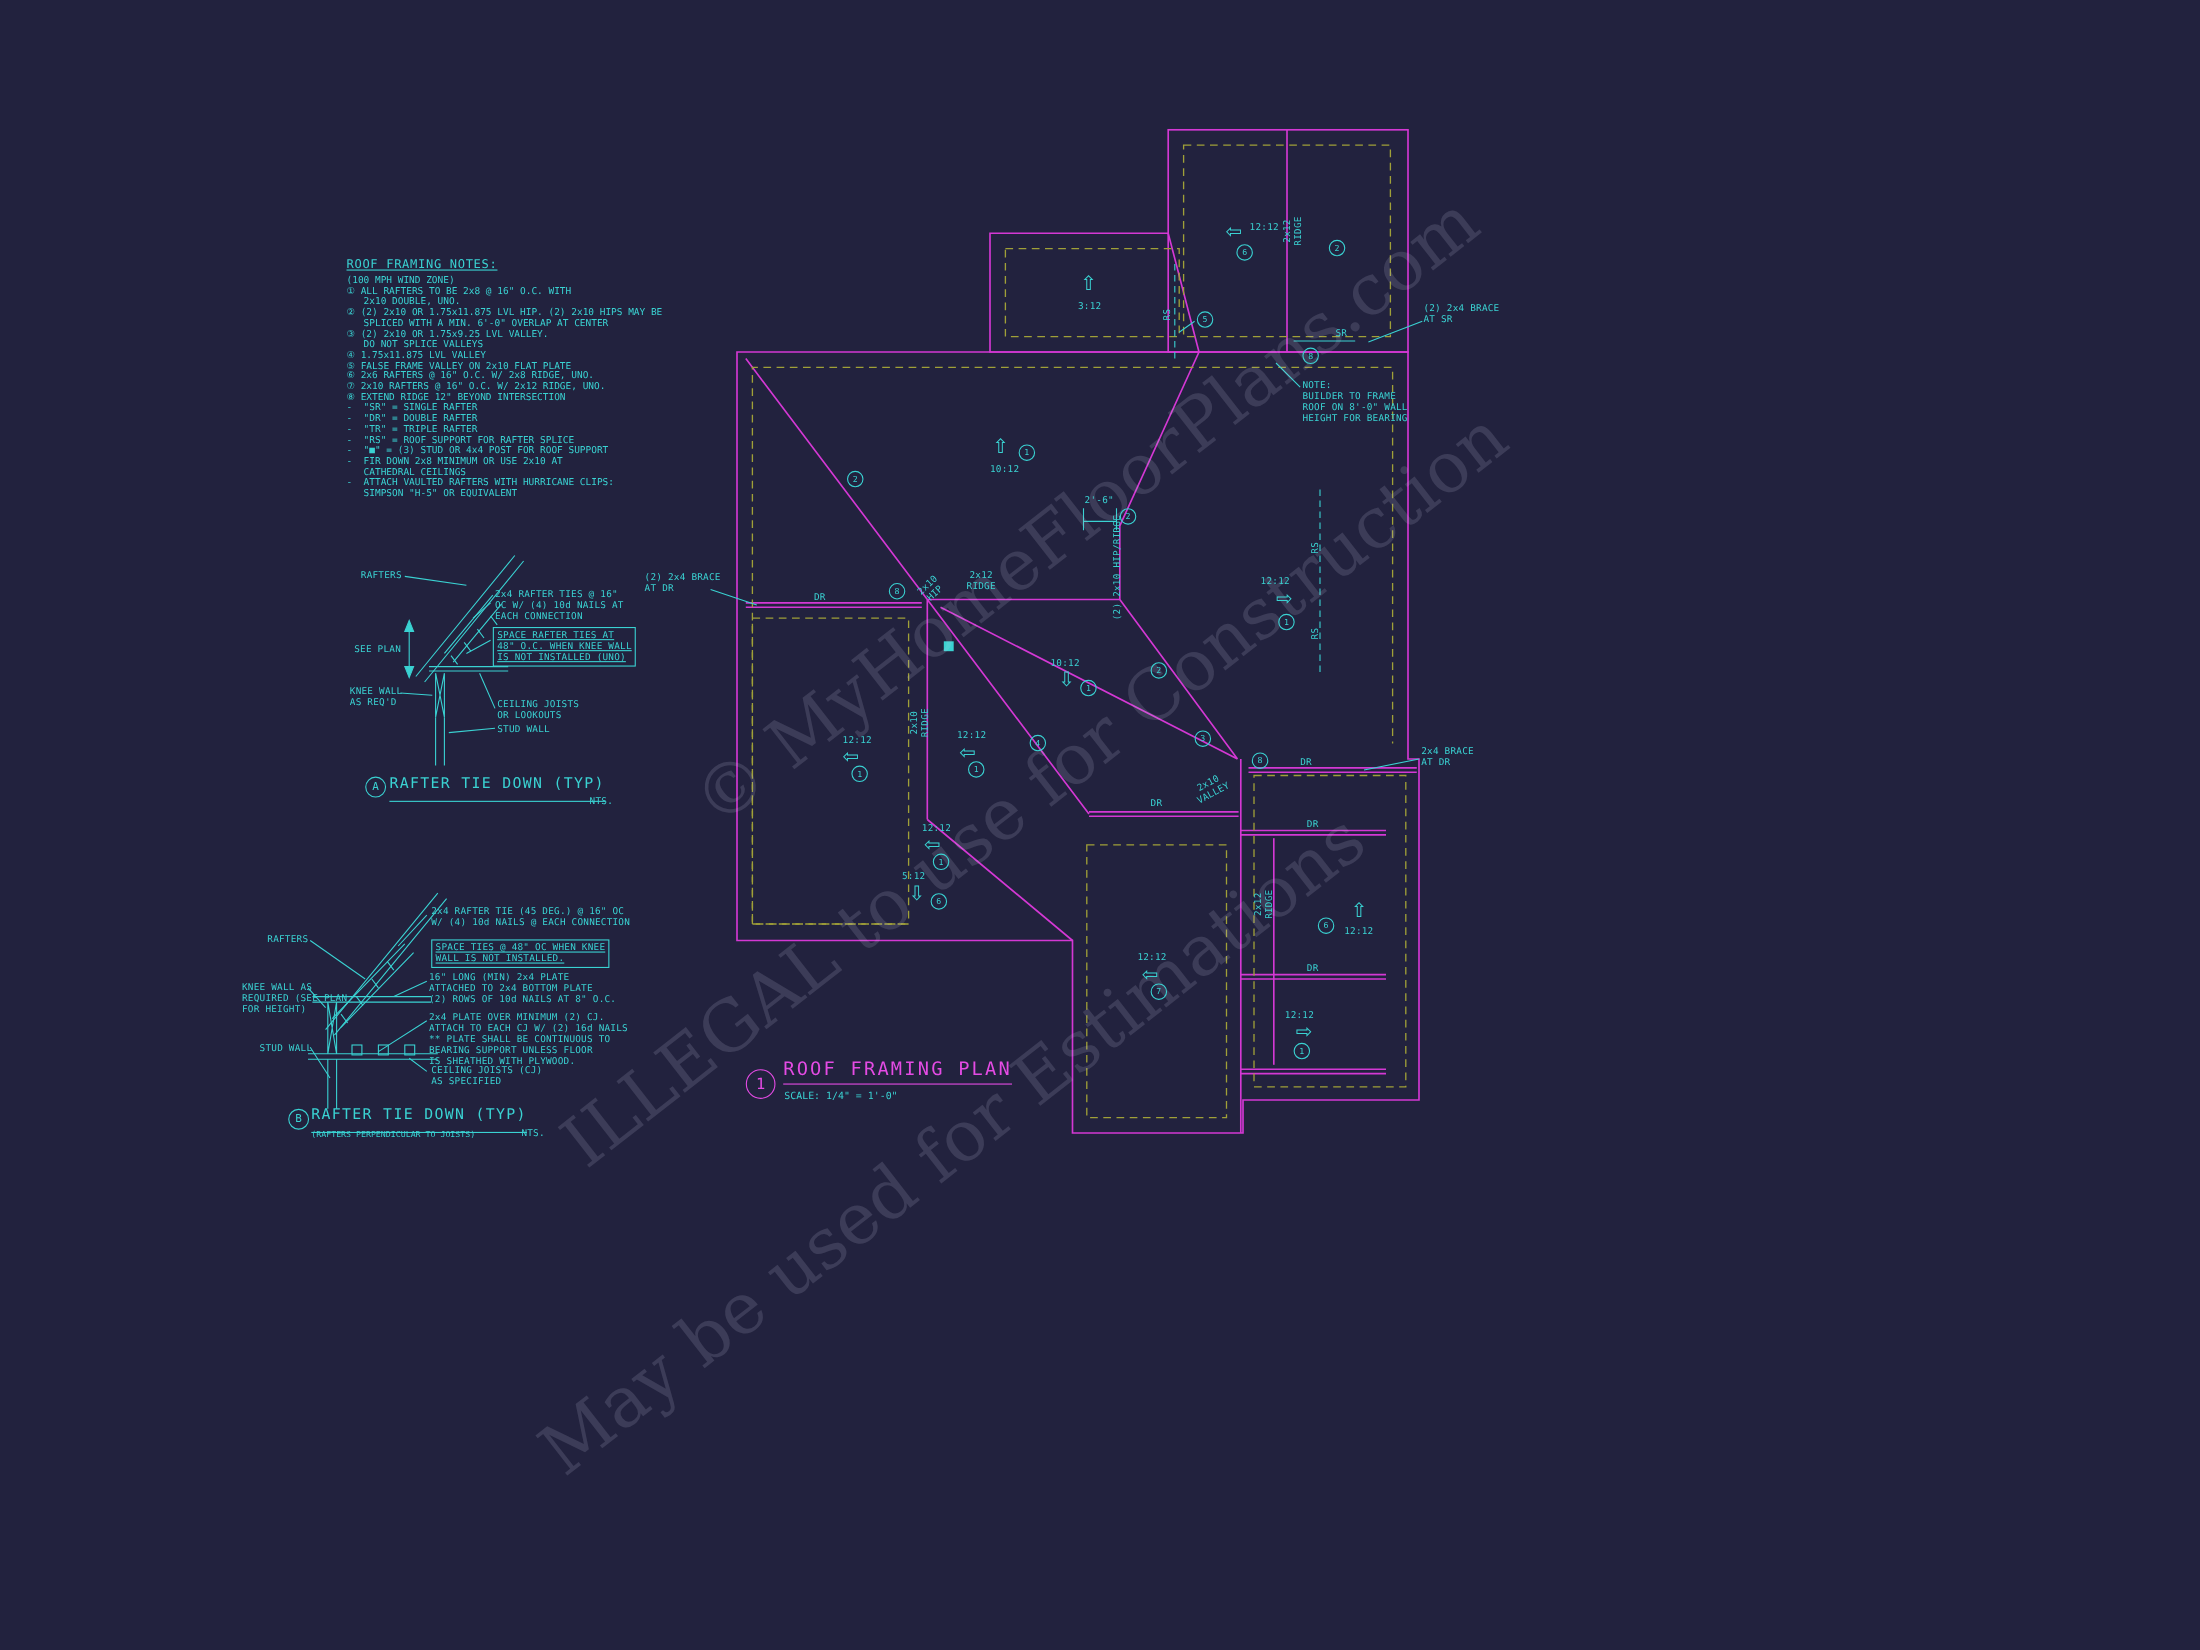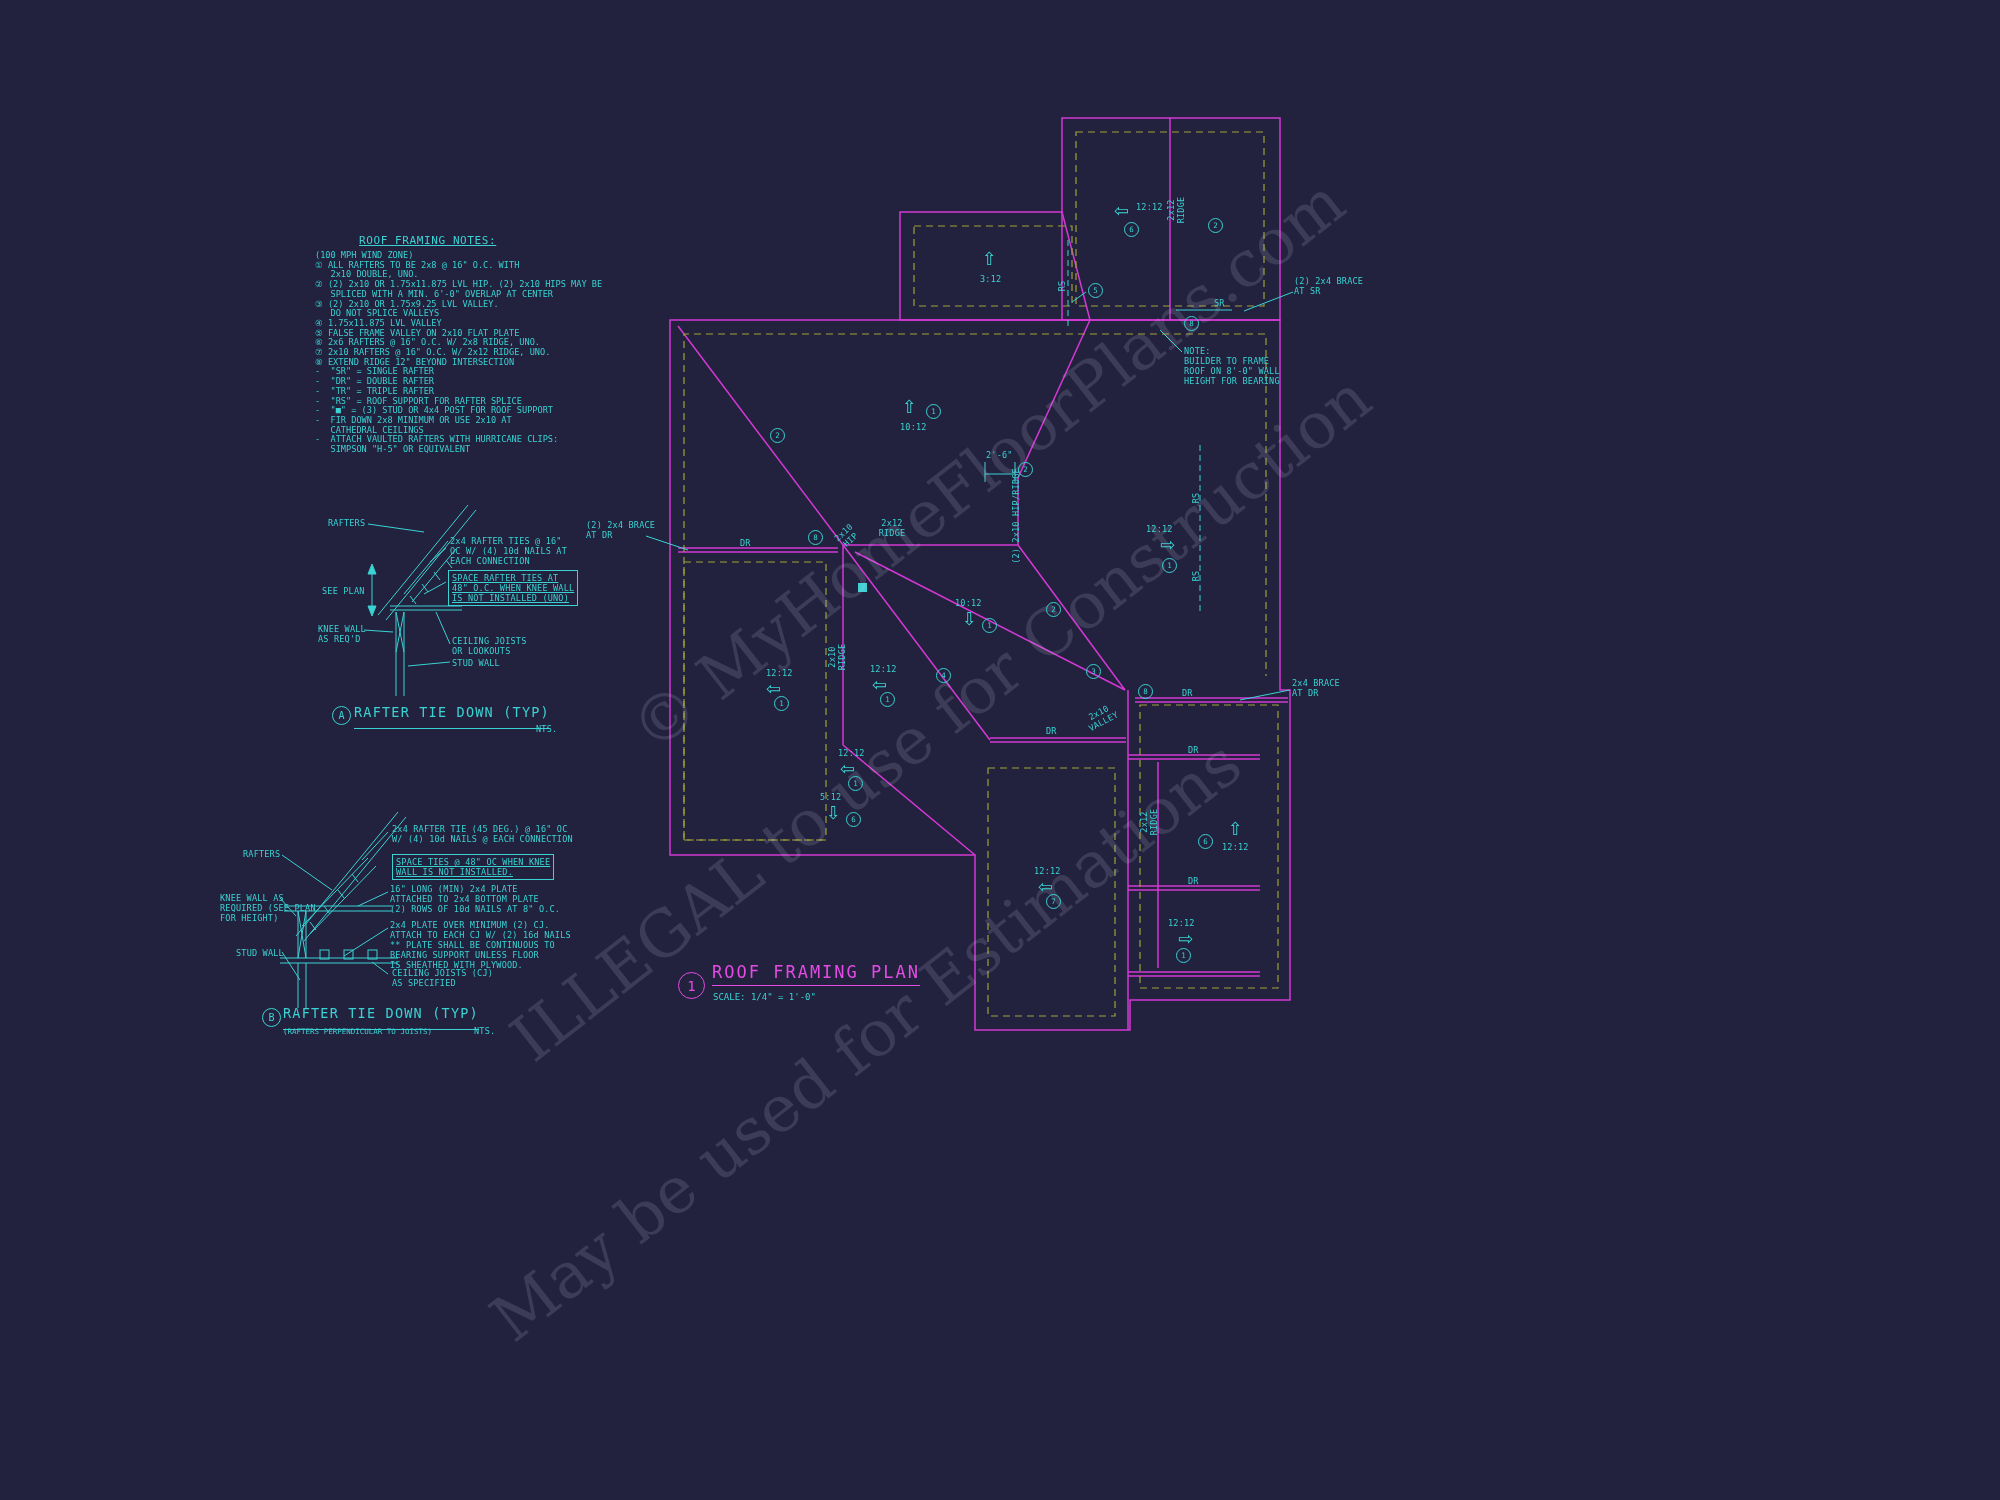--- a/index.html
+++ b/index.html
@@ -8,21 +8,21 @@
   html,body{margin:0;padding:0;background:#1a1a30;}
   .page{position:relative;width:2000px;height:1500px;background:var(--bg);overflow:hidden;
         font-family:"DejaVu Sans Mono",monospace;}
   svg.lw{position:absolute;left:0;top:0;}
   .lbl{position:absolute;color:var(--cy);font:8.5px/1.18 "DejaVu Sans Mono",monospace;
        white-space:pre-line;letter-spacing:.2px;}
   .lbl.c{text-align:center;}
   .boxed{border:1px solid var(--cy);padding:2px 3px;text-decoration:underline;}
   .notes{position:absolute;width:280px;}
   .notes-title{color:var(--cy);font:11px "DejaVu Sans Mono",monospace;letter-spacing:.6px;
-       text-decoration:underline;margin-bottom:4px;margin-left:44px;}
+       text-decoration:underline;margin-bottom:4px;}
   .note-line{color:var(--cy);font:8.6px/1.13 "DejaVu Sans Mono",monospace;white-space:pre;}
   .dtitle{position:absolute;color:var(--cy);font:13.5px "DejaVu Sans Mono",monospace;
        letter-spacing:1.2px;border-bottom:1px solid var(--cy);padding-bottom:8px;}
   .dsub{position:absolute;color:var(--cy);font:7.5px "DejaVu Sans Mono",monospace;}
   .bub{position:absolute;width:17px;height:17px;border:1px solid var(--cy);border-radius:50%;
        color:var(--cy);font:10px "DejaVu Sans Mono",monospace;display:flex;align-items:center;
        justify-content:center;}
   .bub.mg{width:25px;height:25px;border-color:var(--mgb);color:var(--mgb);font-size:14px;}
   .circ{position:absolute;width:13px;height:13px;border:1px solid var(--cy);border-radius:50%;
        color:var(--cy);font:7.5px "DejaVu Sans Mono",monospace;display:flex;align-items:center;

